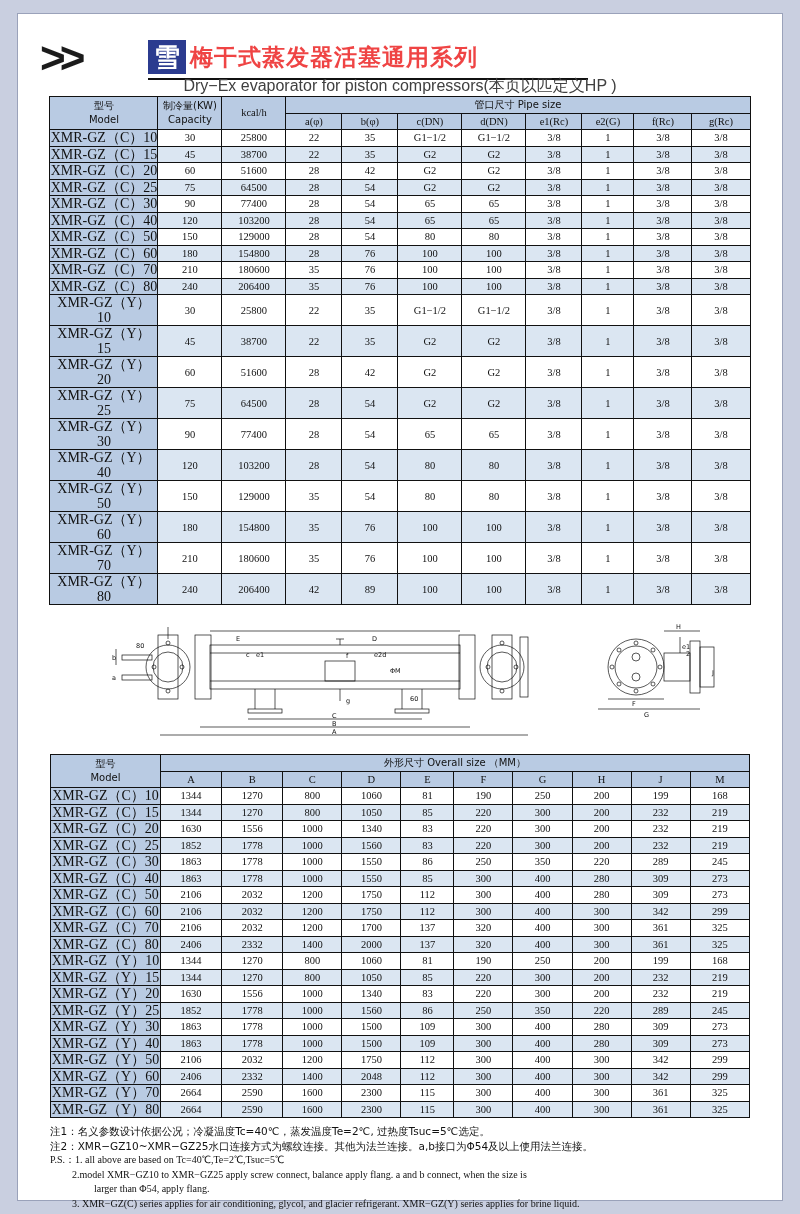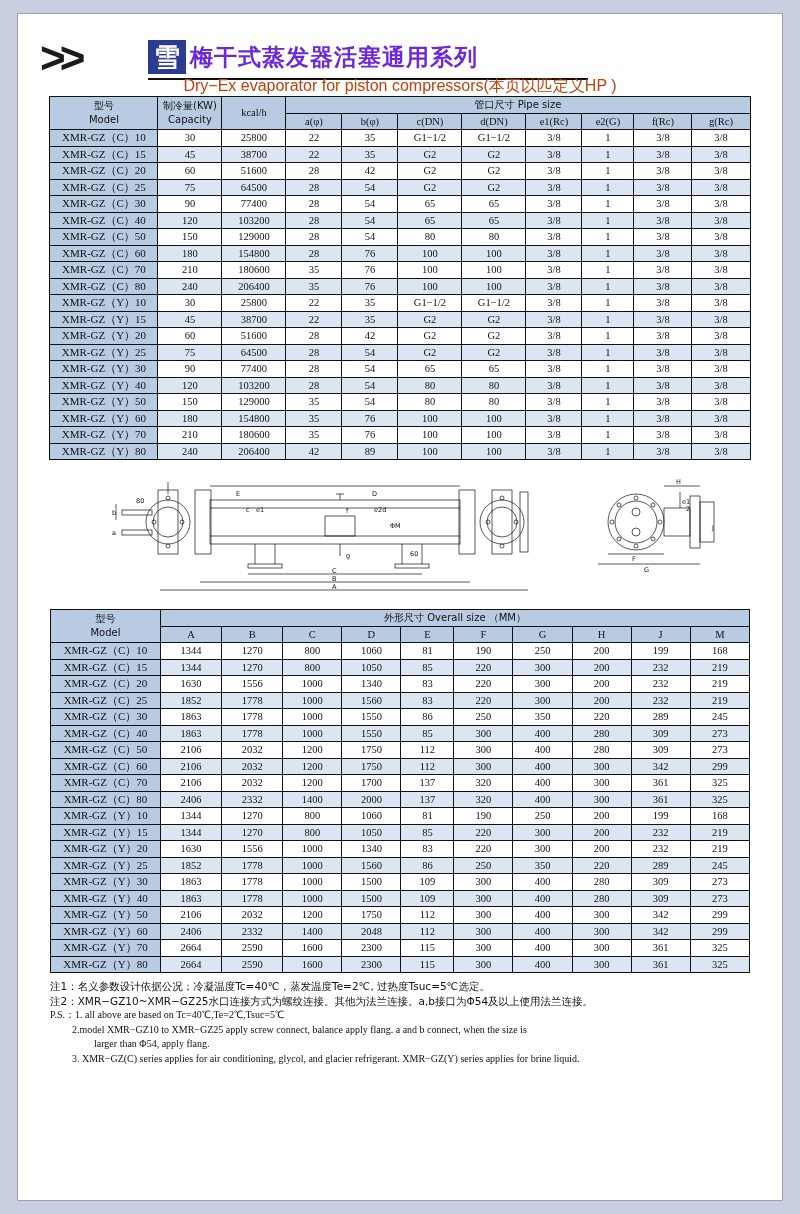--- a/index.html
+++ b/index.html
@@ -25,32 +25,32 @@
   }
   .logo-box{
     position:absolute;left:130px;top:26px;
     width:38px;height:34px;background:#2b3b8f;
     color:#ffffff;font-size:26px;font-weight:bold;
     text-align:center;line-height:34px;
     font-family:"DejaVu Sans",sans-serif;
   }
   .title-cn{
     position:absolute;left:172px;top:28px;
-    font-size:23px;font-weight:bold;color:#6d28d9;
+    font-size:23px;font-weight:bold;color:#ef4444;
     font-family:"DejaVu Sans",sans-serif;
     letter-spacing:1px;
   }
   .title-underline{
     position:absolute;left:130px;top:64px;width:440px;height:2px;background:#111;
   }
   .title-en{
     position:absolute;left:0;top:62px;width:100%;
     text-align:center;
     font-family:"Liberation Sans",sans-serif;
-    font-size:16px;color:#c2410c;
+    font-size:16px;color:#404040;
   }
   
   table{
     border-collapse:collapse;
     font-family:"Liberation Serif",serif;
     font-size:10.5px;
     color:#111;
   }
   table.t1, table.t2{
     margin:0 auto;
@@ -59,21 +59,21 @@
   }
   td,th{
     border:1px solid #111;
     text-align:center;
     padding:0;
     height:15.5px;
     line-height:15px;
     font-weight:normal;
   }
   th{background:#b9cbe3;}
-  td.model{background:#b9cbe3;font-size:11px;}
+  td.model{background:#b9cbe3;font-size:14px;}
   tr.alt td{background:#dbe6f2;}
   tr.alt td.model{background:#b9cbe3;}
   .hdr-cn{font-family:"DejaVu Sans",sans-serif;font-size:10px;}
   .two-line{height:31px;line-height:14px;}
   .t1wrap{margin-top:4px;}
   .t2wrap{margin-top:6px;}
   
   .diagram{
     position:relative;
     width:700px;height:135px;

